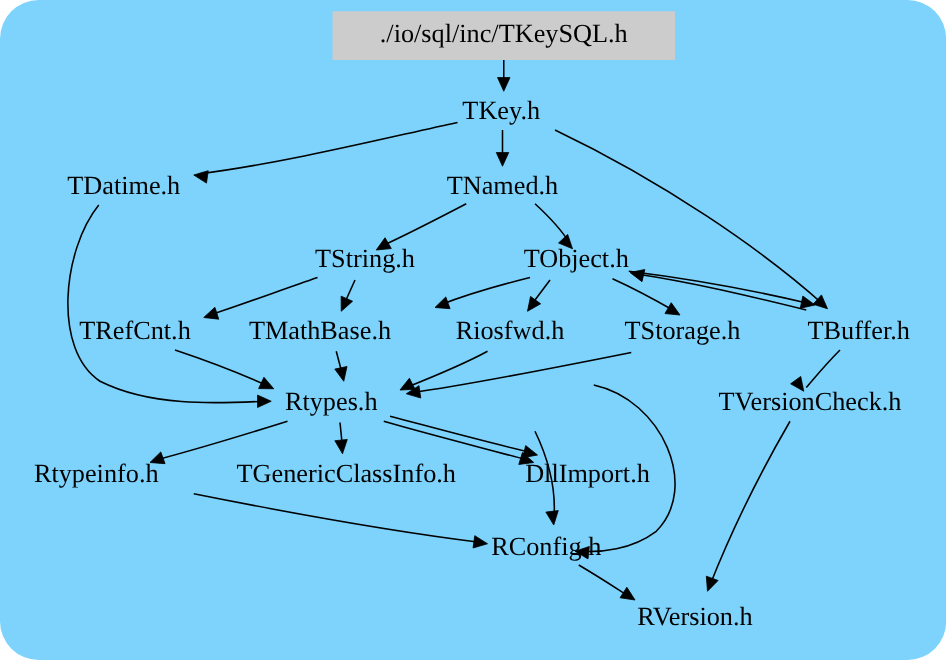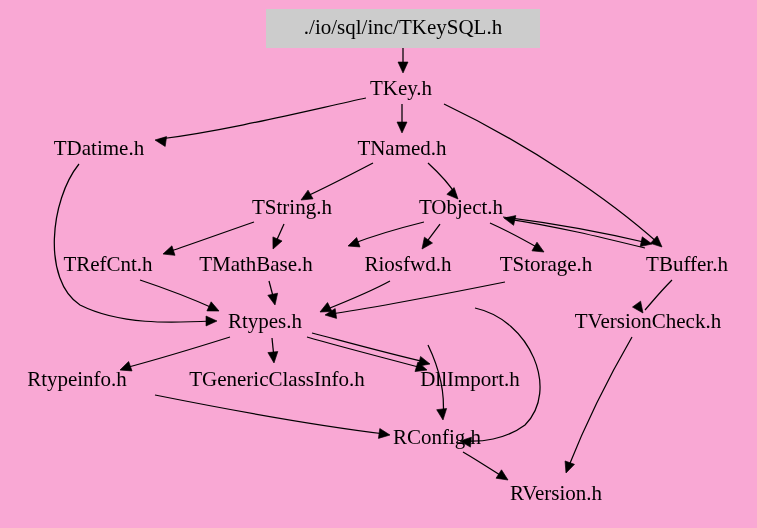--- a/index.html
+++ b/index.html
@@ -4,23 +4,24 @@
 <style>
   html, body {
     margin: 0;
     padding: 0;
     background: #ffffff;
   }
   #canvas-wrap {
     position: relative;
     width: 757px;
     height: 528px;
-    background: #f9a8d4;
+    background: #7dd3fc;
     overflow: hidden;
     font-family: "Liberation Serif", "DejaVu Serif", serif;
+    border-radius: 31px;
   }
   svg#graph {
     position: absolute;
     top: 0;
     left: 0;
     width: 757px;
     height: 528px;
   }
   .node-label {
     font-family: "Liberation Serif", "DejaVu Serif", serif;

